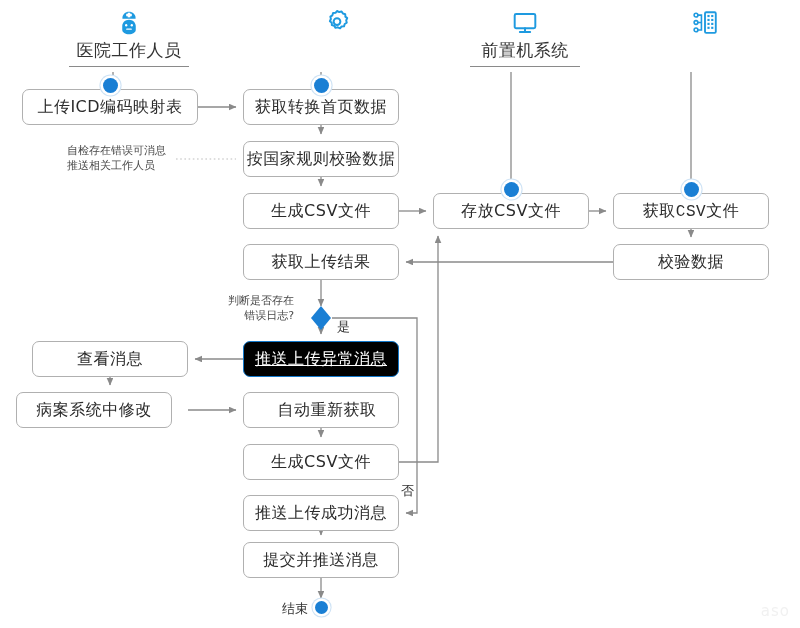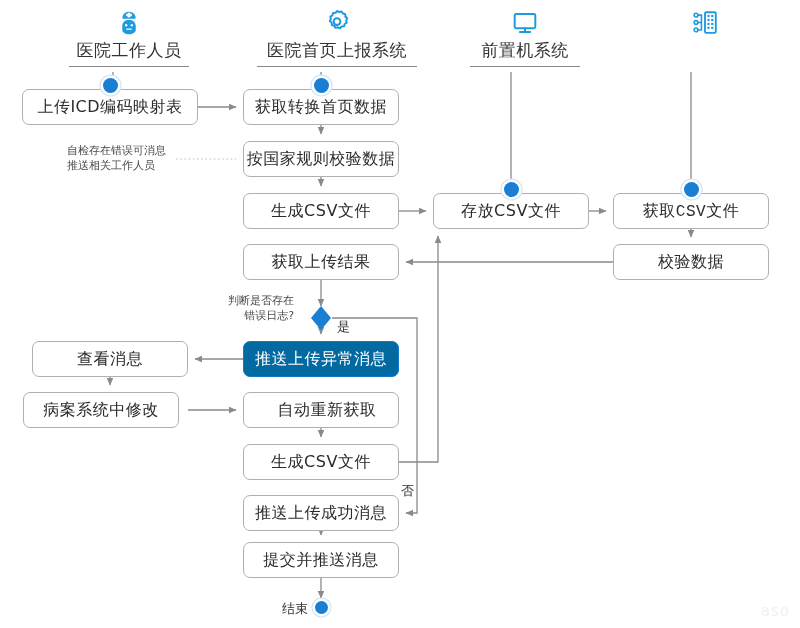--- a/index.html
+++ b/index.html
@@ -19,21 +19,21 @@
     letter-spacing:0.5px;
   }
 
   
   .node{
     position:absolute;box-sizing:border-box;
     display:flex;align-items:center;justify-content:center;
     border:1.1px solid #b0b0b0;border-radius:7px;background:#ffffff;
     font-size:16px;color:#2b2b2b;white-space:nowrap;letter-spacing:0.5px;
   }
-  .node.accent{background:#0369a1;border-color:#1378ca;color:#ffffff;}
+  .node.accent{background:#000000;border-color:#1378ca;color:#ffffff;text-decoration:underline;}
 
   
   .dot{position:absolute;border-radius:50%;background:#1a7fd4;
        box-shadow:0 0 0 2.5px #ffffff,0 0 0 3.6px #cfe3f5;}
   .end-label{position:absolute;font-size:13px;color:#333;white-space:nowrap;}
 
   
   .note{position:absolute;font-size:11px;line-height:15px;color:#4a4a4a;white-space:pre;}
   .edge-label{position:absolute;font-size:13px;color:#333;white-space:nowrap;}
 
@@ -111,21 +111,20 @@
       </div>
       <div class="lane-title">医院工作人员</div>
     </div>
     <div class="lane-head" style="left: 243px; top: 4px; width: 160px;">
       <div class="lane-icon">
         <svg width="30" height="30" viewBox="0 0 32 32">
           <path d="M16 3.2l2.4 1.1 2.5-.6 1.4 2.2 2.5.7.1 2.6 2 1.6-1.1 2.4.6 2.5-2.2 1.4-.7 2.5-2.6.1-1.6 2-2.4-1.1-2.5.6-1.4-2.2-2.5-.7-.1-2.6-2-1.6 1.1-2.4-.6-2.5 2.2-1.4.7-2.5 2.6-.1z" fill="none" stroke="#1e9ae0" stroke-width="2.1" stroke-linejoin="round"></path>
           <circle cx="16" cy="14.5" r="3.6" fill="none" stroke="#1e9ae0" stroke-width="2.1"></circle>
         </svg>
       </div>
-      <div class="lane-title">医院首页上报系统</div>
     </div>
     <div class="lane-head" style="left: 456px; top: 4px; width: 110px;">
       <div class="lane-icon">
         <svg width="30" height="30" viewBox="0 0 32 32">
           <rect x="5" y="6.5" width="22" height="15" rx="1.6" fill="none" stroke="#1e9ae0" stroke-width="2.1"></rect>
           <path d="M16 21.5v4M10.5 25.6h11" stroke="#1e9ae0" stroke-width="2.1" stroke-linecap="round" fill="none"></path>
         </svg>
       </div>
       <div class="lane-title">前置机系统</div>
     </div>
@@ -162,21 +161,21 @@
     <div class="node" style="left: 243px; top: 141px; width: 156px; height: 36px;">按国家规则校验数据</div>
     <div class="node" style="left: 243px; top: 193px; width: 156px; height: 36px;">生成CSV文件</div>
     <div class="node" style="left: 433px; top: 193px; width: 156px; height: 36px;">存放CSV文件</div>
     <div class="dot" style="width: 15px; height: 15px; left: 503.5px; top: 182px;"></div>
     <div class="node" style="left: 613px; top: 193px; width: 156px; height: 36px; font-family: Liberation Mono, monospace;">获取CSV文件</div>
     <div class="dot" style="width: 15px; height: 15px; left: 683.5px; top: 182px;"></div>
     <div class="node" style="left: 613px; top: 244px; width: 156px; height: 36px;">校验数据</div>
     <div class="node" style="left: 243px; top: 244px; width: 156px; height: 36px;">获取上传结果</div>
     <div class="node accent" style="left: 243px; top: 341px; width: 156px; height: 36px;">推送上传异常消息</div>
     <div class="node" style="left: 32px; top: 341px; width: 156px; height: 36px;">查看消息</div>
-    <div class="node" style="left: 23px; top: 392px; width: 156px; height: 36px;">病案系统中修改</div>
+    <div class="node" style="left: 16px; top: 392px; width: 156px; height: 36px;">病案系统中修改</div>
     <div class="node" style="left: 243px; top: 392px; width: 156px; height: 36px; padding-left: 12px;">自动重新获取</div>
     <div class="node" style="left: 243px; top: 444px; width: 156px; height: 36px;">生成CSV文件</div>
     <div class="node" style="left: 243px; top: 495px; width: 156px; height: 36px;">推送上传成功消息</div>
     <div class="node" style="left: 243px; top: 542px; width: 156px; height: 36px;">提交并推送消息</div>
   </div>
 
 <div class="note" id="decision-question" style="left:228px;top:293px;text-align:right;">判断是否存在
 错误日志?</div>
 <div class="edge-label" id="yes-label" style="left:337px;top:318px;">是</div>
 <div class="edge-label" id="no-label" style="left:401px;top:482px;">否</div>

